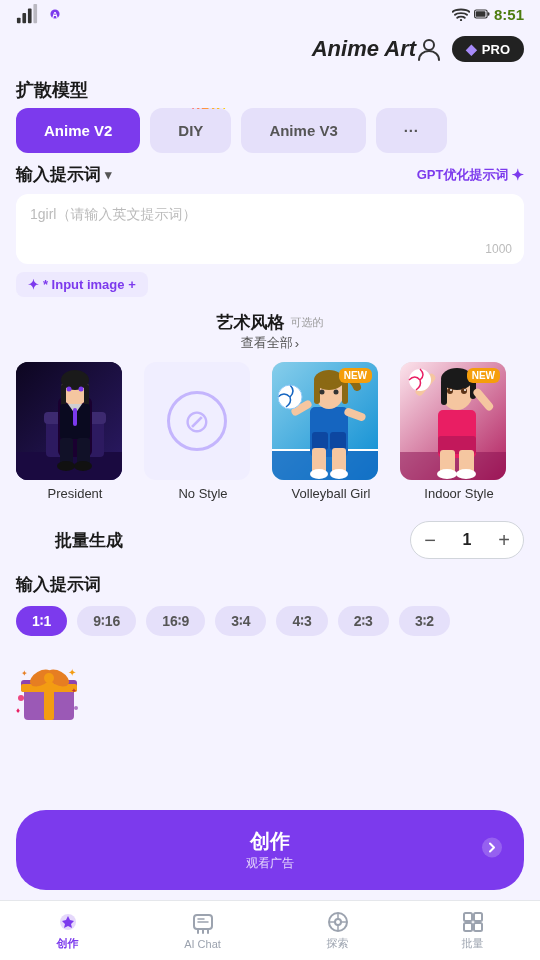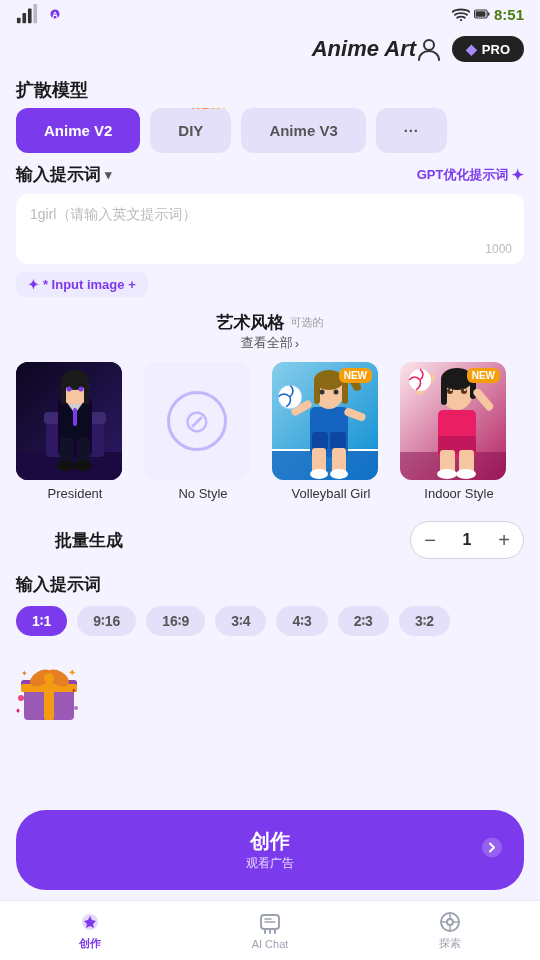--- a/index.html
+++ b/index.html
@@ -764,13 +764,22 @@
     <svg width="24" height="24" viewBox="0 0 24 24">
       <circle cx="12" cy="12" r="9" stroke="#9ca3af" stroke-width="2" fill="none"></circle>
       <circle cx="12" cy="12" r="3" stroke="#9ca3af" stroke-width="2" fill="none"></circle>
       <line x1="12" y1="3" x2="12" y2="9" stroke="#9ca3af" stroke-width="1.5"></line>
       <line x1="12" y1="15" x2="12" y2="21" stroke="#9ca3af" stroke-width="1.5"></line>
       <line x1="3" y1="12" x2="9" y2="12" stroke="#9ca3af" stroke-width="1.5"></line>
       <line x1="15" y1="12" x2="21" y2="12" stroke="#9ca3af" stroke-width="1.5"></line>
     </svg>
     <span class="nav-label">探索</span>
   </div>
+  <div class="nav-item">
+    <svg width="24" height="24" viewBox="0 0 24 24">
+      <rect x="3" y="3" width="8" height="8" rx="1.5" stroke="#9ca3af" stroke-width="2" fill="none"></rect>
+      <rect x="13" y="3" width="8" height="8" rx="1.5" stroke="#9ca3af" stroke-width="2" fill="none"></rect>
+      <rect x="3" y="13" width="8" height="8" rx="1.5" stroke="#9ca3af" stroke-width="2" fill="none"></rect>
+      <rect x="13" y="13" width="8" height="8" rx="1.5" stroke="#9ca3af" stroke-width="2" fill="none"></rect>
+    </svg>
+    <span class="nav-label">批量</span>
+  </div>
 </div>
 
 </body></html>

